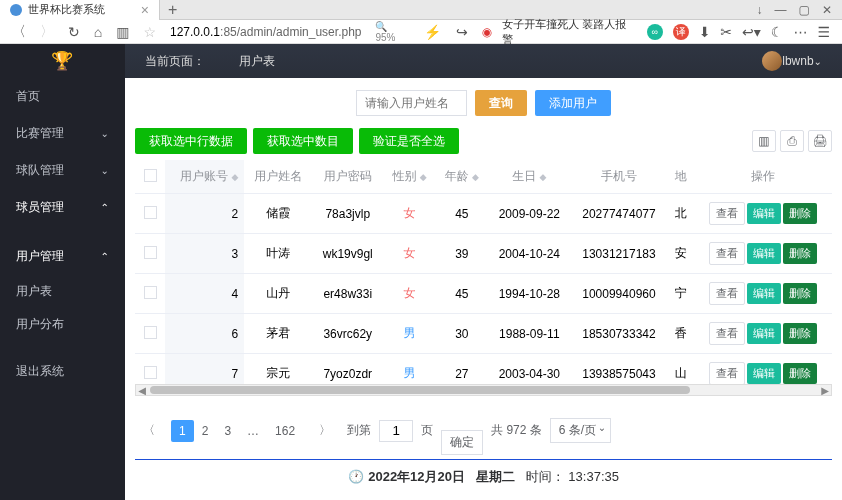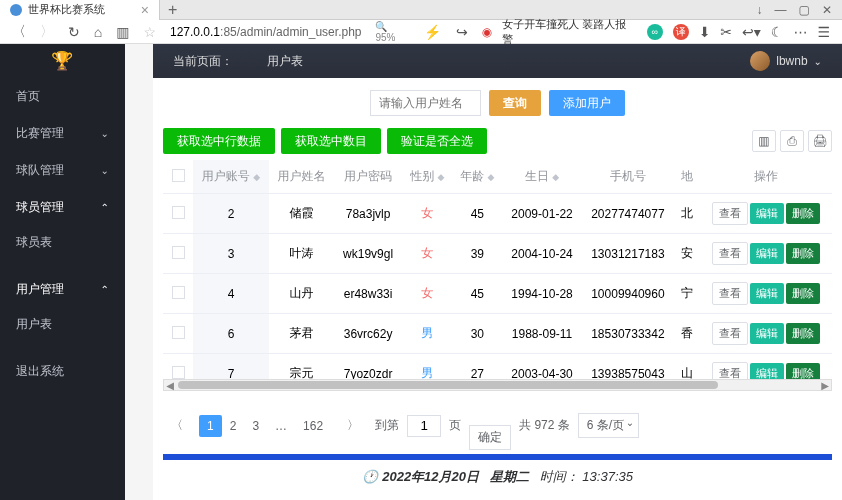--- a/index.html
+++ b/index.html
@@ -27,23 +27,23 @@
 
 .app { display: flex; height: 456px; }
 .sidebar { width: 125px; background: #20222a; color: #c0c4cc; display: flex; flex-direction: column; }
 .logo-area { height: 34px; display: flex; align-items: center; justify-content: center; }
 .logo { color: #ff9800; font-size: 18px; }
 .menu-item { padding: 10px 16px; display: flex; justify-content: space-between; align-items: center; cursor: pointer; font-size: 12px; }
 .menu-item.active { color: #fff; }
 .menu-sub { padding: 8px 16px 8px 16px; font-size: 12px; cursor: pointer; }
 .chev { font-size: 10px; }
 
-.main { flex: 1; display: flex; flex-direction: column; background: #f5f5f5; overflow: hidden; padding-left: 28px; }
+.main { flex: 1; display: flex; flex-direction: column; background: #f5f5f5; overflow: hidden; }
 .topbar { height: 34px; background: linear-gradient(#2f3542, #2a2f3a); display: flex; align-items: center; padding: 0 20px; color: #ddd; font-size: 12px; gap: 34px; }
-.user-chip { margin-left: auto; display: flex; align-items: center; gap: 6px; }
+.user-chip { margin-left: auto; display: flex; align-items: center; }
 .avatar { width: 20px; height: 20px; border-radius: 50%; background: linear-gradient(135deg,#d9a066,#8b5a2b); }
 
 .content { padding: 12px 10px 6px 10px; background: #fff; margin: 0; flex: 1; display: flex; flex-direction: column; overflow: hidden; position: relative; }
 
 .search-row { display: flex; justify-content: center; gap: 8px; margin-bottom: 12px; }
 .search-input { width: 111px; height: 26px; border: 1px solid #dcdfe6; padding: 0 8px; font-size: 12px; color: #606266; }
 .btn { height: 26px; padding: 0 14px; border: none; border-radius: 2px; cursor: pointer; font-size: 12px; color: #fff; }
 .btn-orange { background: #e6a23c; font-weight: bold; }
 .btn-blue { background: #409eff; }
 .btn-green { background: #09bb07; }
@@ -52,40 +52,40 @@
 .green-btns { display: flex; gap: 6px; border-radius: 10px; }
 .tool-icons { margin-left: auto; display: flex; gap: 4px; }
 .tool-icon { width: 24px; height: 22px; border: 1px solid #dcdfe6; display: flex; align-items: center; justify-content: center; color: #606266; cursor: pointer; border-radius: 2px; font-size: 12px; }
 
 .table-wrap { flex: 1; overflow: hidden; position: relative; }
 table { width: 100%; border-collapse: collapse; }
 th, td { padding: 8px 6px; text-align: center; font-size: 12px; border-top: 1px solid #ebeef5; white-space: nowrap; }
 th { color: #909399; font-weight: normal; border-top: none; border-bottom: 1px solid #ebeef5; }
 .sort { color: #c0c4cc; font-size: 9px; }
 .chk { width: 13px; height: 13px; border: 1px solid #dcdfe6; display: inline-block; }
-.id-col { background: #f5f7fa; }
+.id-col { background: #f5f7fa; text-align: right; }
 .gender-f { color: #f56c6c; }
 .gender-m { color: #409eff; }
 .row-btn { display: inline-block; padding: 3px 6px; font-size: 11px; color: #fff; border-radius: 2px; margin: 0 1px; cursor: pointer; }
 .rb-gray { background: #fff; border: 1px solid #dcdfe6; color: #606266; }
 .rb-teal { background: #1abc9c; }
 .rb-red { background: #15803d; }
 
 .hscroll { height: 12px; background: #f1f1f1; display: flex; align-items: center; border: 1px solid #ddd; }
 .hscroll-thumb { height: 8px; background: #c1c1c1; border-radius: 4px; margin-left: 2px; width: 540px; }
 .hscroll-arrow { width: 12px; text-align: center; color: #888; font-size: 10px; }
 
 .pager { display: flex; align-items: center; gap: 8px; padding: 10px 0 4px 0; font-size: 12px; color: #606266; }
 .pg { padding: 4px 8px; cursor: pointer; }
 .pg.active { background: #409eff; color: #fff; border-radius: 2px; }
 .pg-input { width: 34px; height: 22px; border: 1px solid #dcdfe6; text-align: center; }
 .pg-confirm { padding: 3px 8px; border: 1px solid #dcdfe6; cursor: pointer; margin-top: 24px; }
 .pg-size { padding: 3px 14px 3px 8px; border: 1px solid #dcdfe6; position: relative; }
 
-.footer-line { text-align: center; padding: 8px; color: #303133; font-size: 13px; border-top: 6px solid #1d4ed8; font-style: italic; }
+.footer-line { text-align: center; padding: 8px; color: #303133; font-size: 13px; border-top: 1px solid #1d4ed8; }
 .footer-line .clock { margin-right: 4px; }
 </style>
 </head>
 <body>
 
 <div class="browser-tabs">
   <div class="tab">
     <span class="tab-favicon"></span>
     <span class="tab-title">世界杯比赛系统</span>
     <span class="tab-close">×</span>
@@ -139,27 +139,27 @@
         <span class="chev">⌄</span>
       </div>
     <div class="menu-item">
         <span>球队管理</span>
         <span class="chev">⌄</span>
       </div>
     <div class="menu-item active">
         <span>球员管理</span>
         <span class="chev">⌃</span>
       </div>
-    <div class="menu-sub">球员表</div>
     <div style="height:12px"></div>
     <div class="menu-item active">
         <span>用户管理</span>
         <span class="chev">⌃</span>
       </div>
     <div class="menu-sub">用户表</div>
+    <div class="menu-sub">用户分布</div>
     <div style="height:12px"></div>
     <div class="menu-item">
         <span>退出系统</span>
       </div>
   </div>
 
   <div class="main">
     <div class="topbar">
       <span>当前页面：</span>
       <span>用户表</span>
@@ -207,21 +207,21 @@
           </tr>
             </thead>
           <tbody id="tbody">
               <tr>
                 <td><span class="chk"></span></td>
                 <td class="id-col">2</td>
                 <td>储霞</td>
                 <td>78a3jvlp</td>
                 <td class="gender-f">女</td>
                 <td>45</td>
-                <td>2009-01-22</td>
+                <td>2009-09-22</td>
                 <td>20277474077</td>
                 <td>北</td>
                 <td><span class="row-btn rb-gray">查看</span><span class="row-btn rb-teal">编辑</span><span class="row-btn rb-red">删除</span></td>
               </tr>
               <tr>
                 <td><span class="chk"></span></td>
                 <td class="id-col">3</td>
                 <td>叶涛</td>
                 <td>wk19v9gl</td>
                 <td class="gender-f">女</td>

